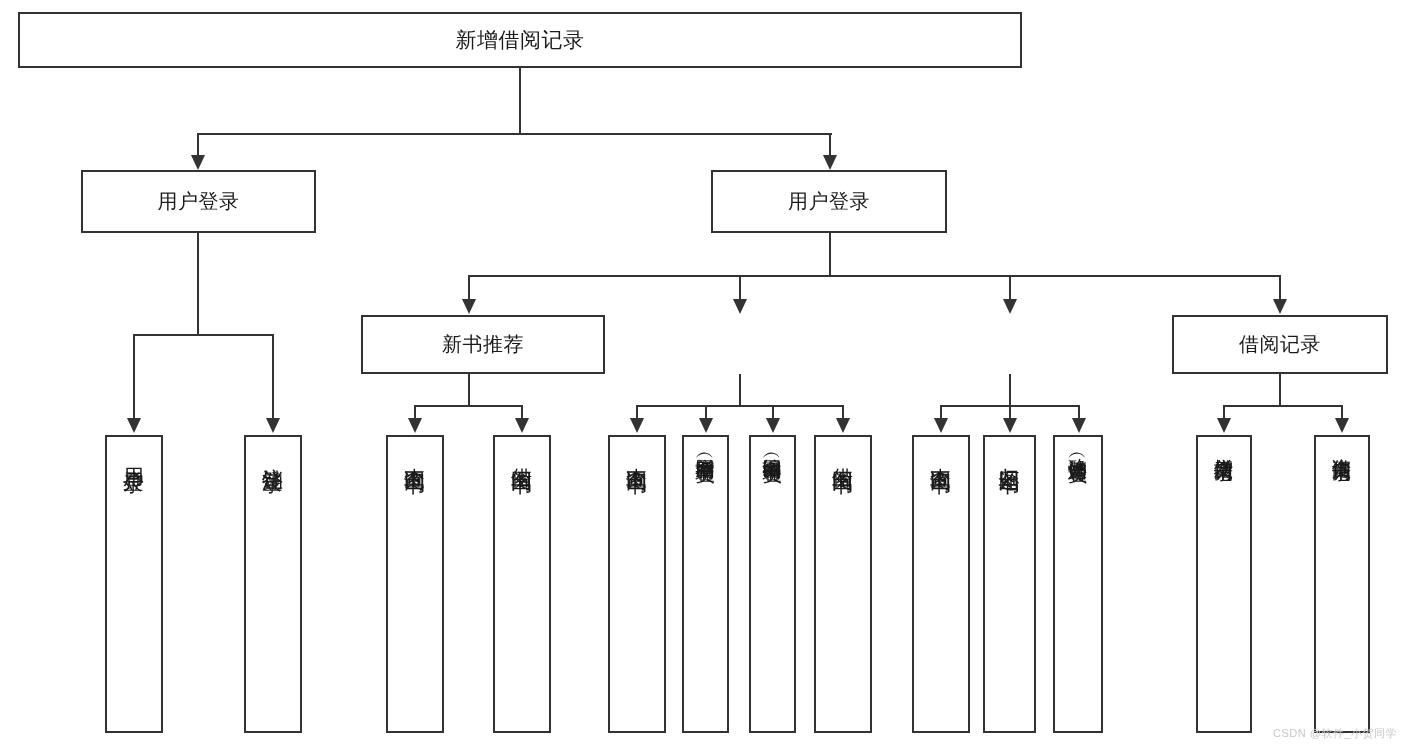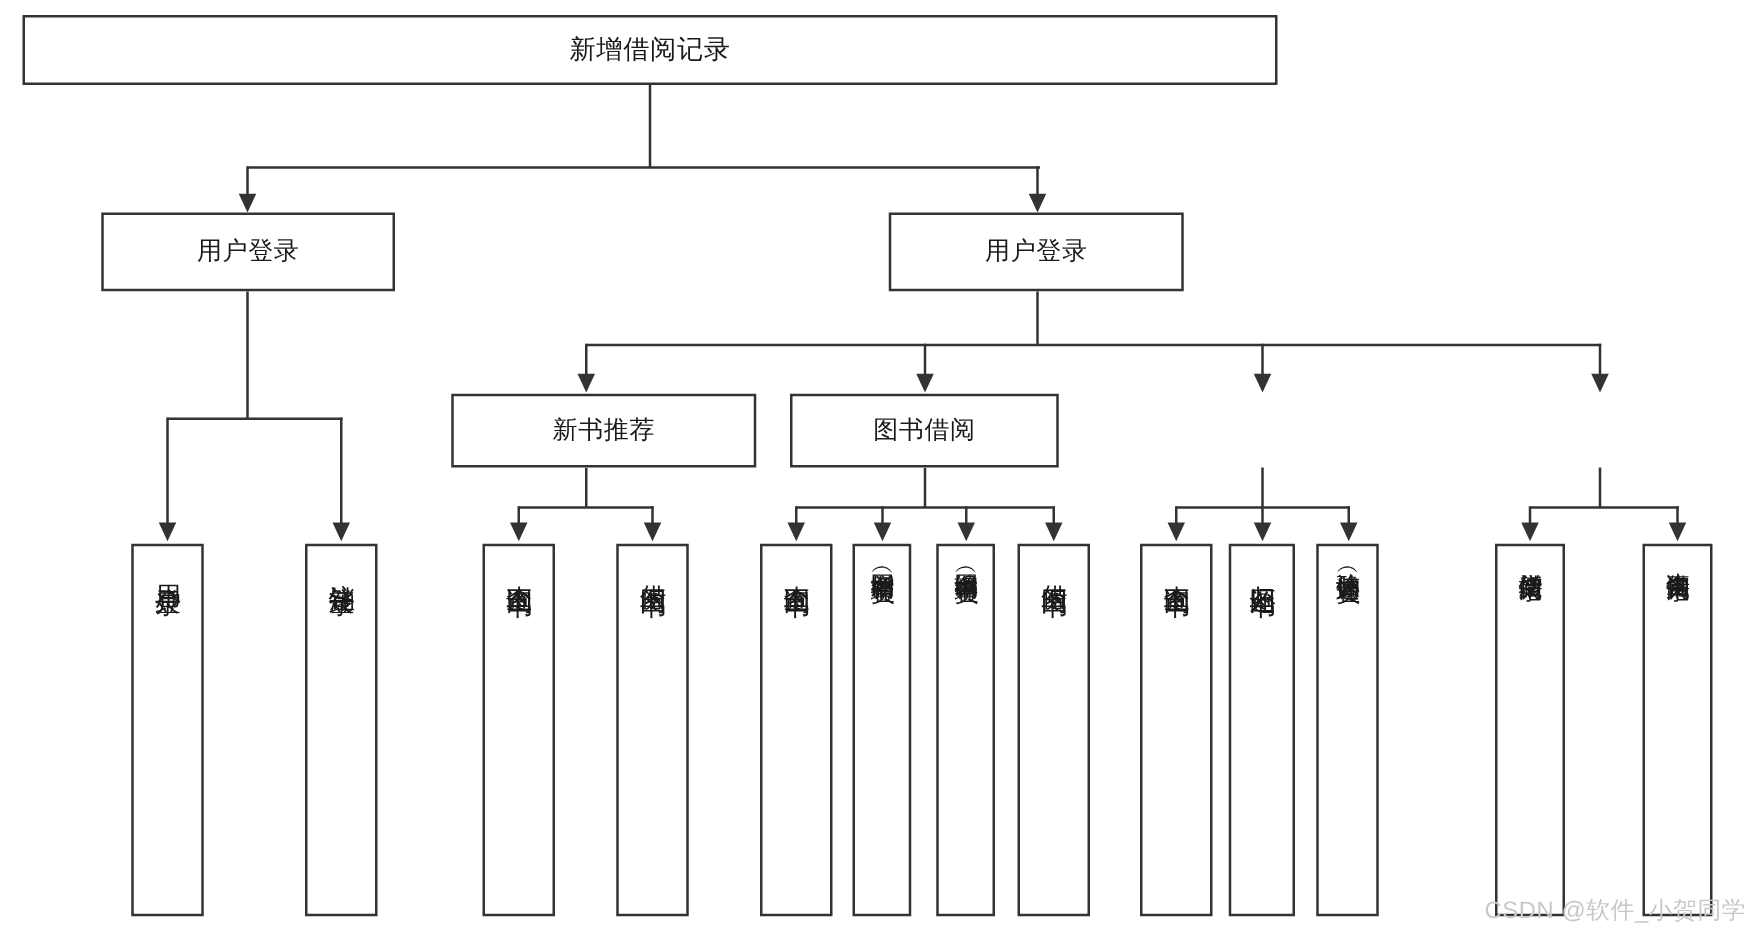--- a/index.html
+++ b/index.html
@@ -67,21 +67,21 @@
     width: 0;
     height: 0;
     border-left: 7px solid transparent;
     border-right: 7px solid transparent;
     border-top: 15px solid #333333;
   }
   #watermark {
     position: absolute;
     right: 8px;
     bottom: 6px;
-    font-size: 19px;
+    font-size: 11px;
     color: #c8c8c8;
     letter-spacing: 0.5px;
     white-space: nowrap;
     font-family: "Liberation Sans", "DejaVu Sans", sans-serif;
   }
 </style>
 </head>
 <body>
 
 <div id="canvas">
@@ -155,22 +155,22 @@
   <div class="node h-node" style="left:81px; top:170px; width:235px; height:63px;">
     <span class="node-label">用户登录</span>
   </div>
   <div class="node h-node" style="left:711px; top:170px; width:236px; height:63px;">
     <span class="node-label">用户登录</span>
   </div>
 
   <div class="node h-node" style="left:361px; top:315px; width:244px; height:59px;">
     <span class="node-label">新书推荐</span>
   </div>
-  <div class="node h-node" style="left:632px; top:315px; width:215px; height:59px;">
-    <span class="node-label">图书借阅</span>
+  <div class="node h-node" style="left:1172px; top:315px; width:216px; height:59px;">
+    <span class="node-label">借阅记录</span>
   </div>
 
   <div class="node v-node" style="left:105px; top:435px; width:58px; height:298px;">
     <span class="node-label">用户登录</span>
   </div>
   <div class="node v-node" style="left:244px; top:435px; width:58px; height:298px;">
     <span class="node-label">注销登录</span>
   </div>
 
   <div class="node v-node" style="left:386px; top:435px; width:58px; height:298px;">

